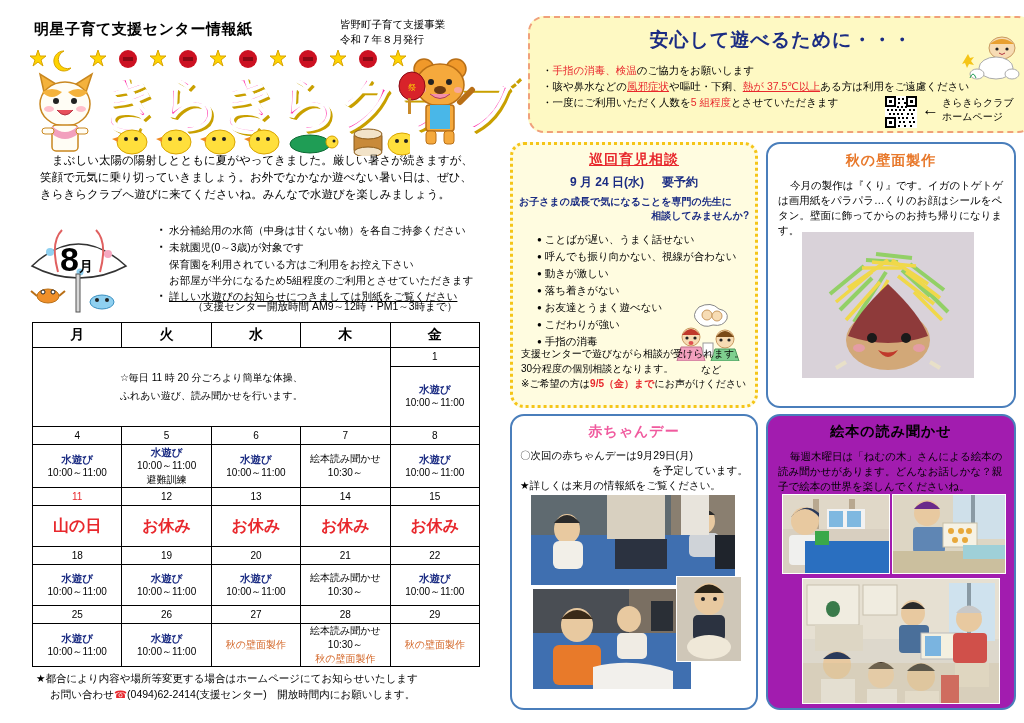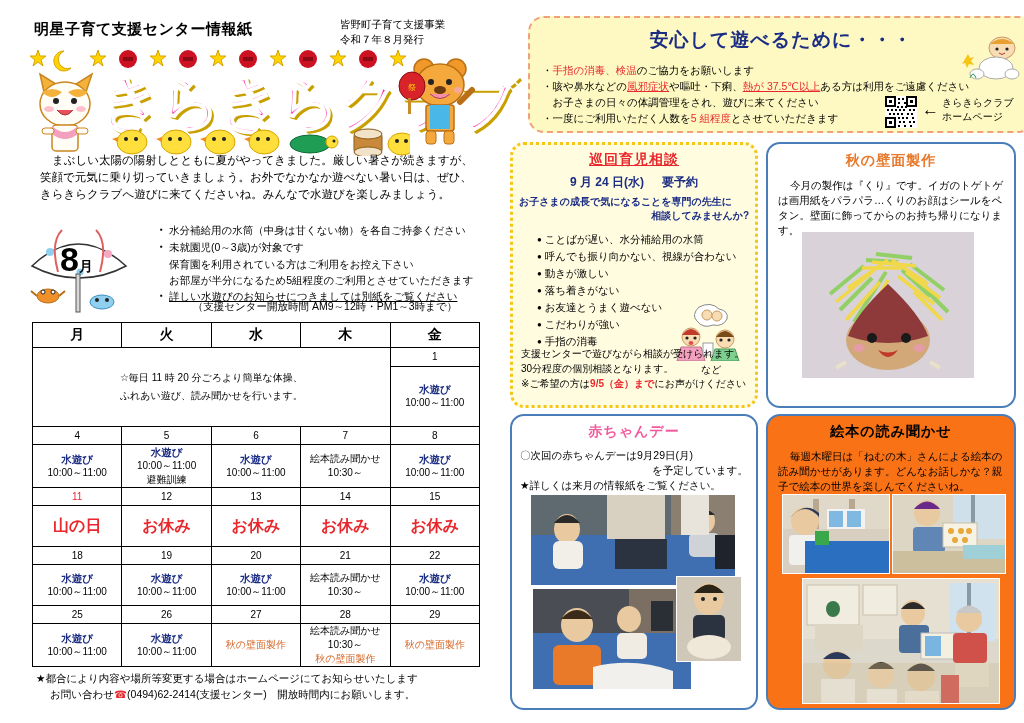--- a/index.html
+++ b/index.html
@@ -180,21 +180,21 @@
   .babyday h3{
     margin:0;padding-top:7px;text-align:center;
     font-size:14px;font-weight:bold;color:#f05a9e;letter-spacing:1px;
   }
   .babyday .t{margin:7px 8px 0 8px;font-size:10.5px;line-height:15px;color:#000;}
   .babyday .t .r2{display:block;text-align:right;}
 
   
   .readaloud{
     left:766px;top:414px;width:250px;height:296px;
-    background:#f97316;border:2px solid #4a7ebb;border-radius:14px;
+    background:#a21caf;border:2px solid #4a7ebb;border-radius:14px;
   }
   .readaloud h3{
     margin:0;padding-top:7px;text-align:center;
     font-size:14px;font-weight:bold;color:#000;letter-spacing:1px;
   }
   .readaloud p{margin:8px 10px 8px 10px;font-size:10.5px;line-height:15px;color:#000;text-indent:12px;}
 
   .photo{position:absolute;background:#b9c4cf;border:1px solid #ffffff;overflow:hidden;}
 </style>
 </head>
@@ -506,21 +506,20 @@
 
   <div class="rbox safety">
     <h2>安心して遊べるために・・・</h2>
     <div class="lines">
       <div>
         <span>・</span><span class="r">手指の消毒、検温</span><span>のご協力をお願いします</span>
       </div>
       <div>
         <span>・咳や鼻水などの</span><span class="r u">風邪症状</span><span>や嘔吐・下痢、</span><span class="r u">熱が 37.5℃以上</span><span>ある方は利用をご遠慮ください</span>
       </div>
-      <div>　お子さまの日々の体調管理をされ、遊びに来てください</div>
       <div>
         <span>・一度にご利用いただく人数を</span><span class="r">5 組程度</span><span>とさせていただきます</span>
       </div>
     </div>
     <div class="baby-ill">
       <svg width="62" height="52" viewBox="0 0 62 52">
         <ellipse cx="40" cy="16" rx="13" ry="11" fill="#f7dcb4" stroke="#c99a60"></ellipse>
         <path d="M28 12 q12 -10 24 0" fill="#e8a030"></path>
         <circle cx="35" cy="17" r="1.6" fill="#222"></circle>
           <circle cx="45" cy="17" r="1.6" fill="#222"></circle>
@@ -586,21 +585,21 @@
   <div class="rbox consult">
     <h3>巡回育児相談</h3>
     <div class="dt">
       <span>9 月 24 日(水)</span><span class="yoyaku">要予約</span>
     </div>
     <div class="lead">
       <span>お子さまの成長で気になることを専門の先生に</span>
       <span class="r2">相談してみませんか?</span>
     </div>
     <ul>
-      <li>ことばが遅い、水分補給用の水筒</li>
+      <li>ことばが遅い、うまく話せない</li>
       <li>呼んでも振り向かない、視線が合わない</li>
       <li>動きが激しい</li>
       <li>落ち着きがない</li>
       <li>お友達とうまく遊べない</li>
       <li>こだわりが強い</li>
       <li>手指の消毒</li>
     </ul>
     <div class="consult-img">
       <svg width="72" height="58" viewBox="0 0 72 58">
         <path d="M26 4 q12 -6 20 2 q10 2 8 10 q-4 8 -14 6 q-10 4 -16 -4 q-6 -6 2 -14z" fill="#fff" stroke="#888"></path>

